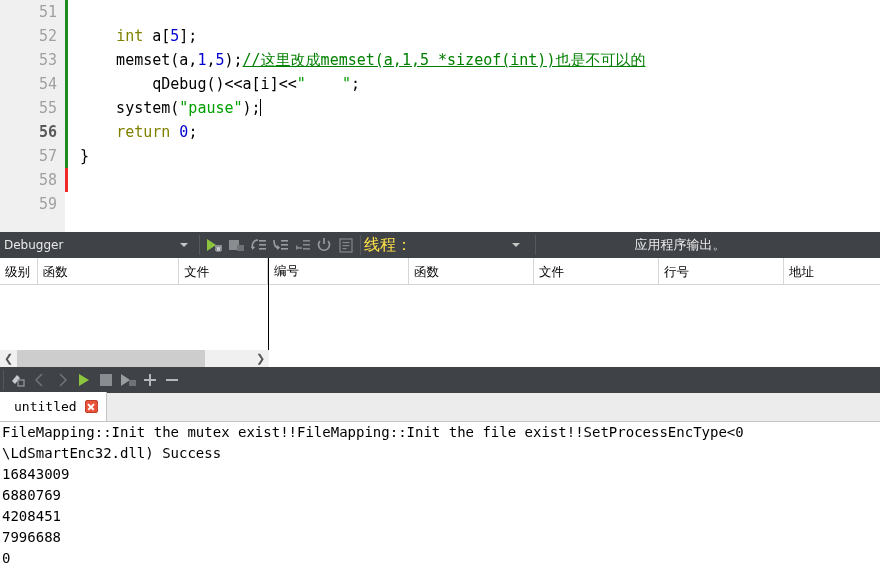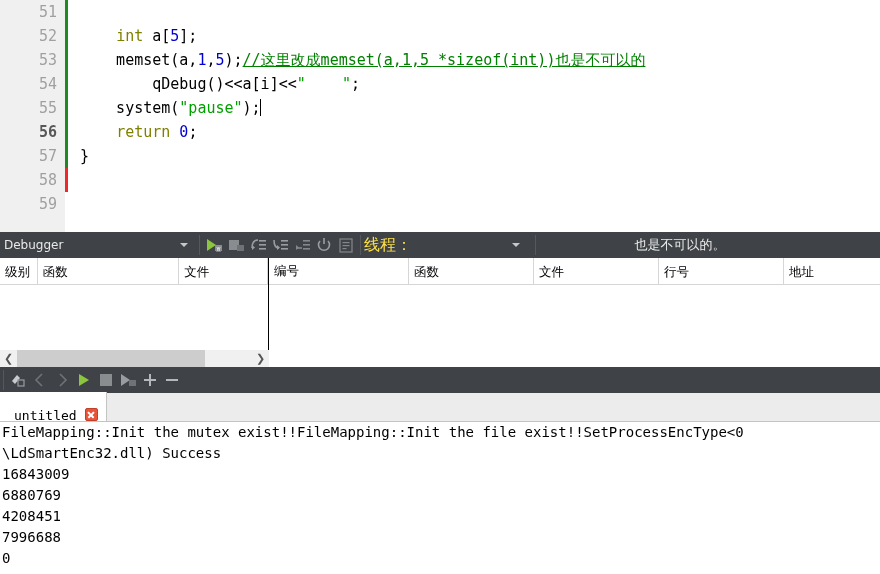--- a/index.html
+++ b/index.html
@@ -248,21 +248,22 @@
     background: #ececec;
     border-bottom: 1px solid #c4c4c4;
     display: flex;
     align-items: flex-end;
     box-sizing: border-box;
   }
   .tab {
     height: 29px;
     background: #ffffff;
     display: flex;
-    padding: 16px 8px 0 14px;
+    align-items: center;
+    padding: 0 8px 0 14px;
     box-sizing: border-box;
     font-family: "DejaVu Sans Mono", monospace;
     font-size: 13px;
     color: #000;
     border-right: 1px solid #c4c4c4;
   }
   .tab-close {
     width: 13px; height: 13px;
     margin-left: 8px;
     background: #e8533a;
@@ -392,21 +393,21 @@
       </svg>
   </div>
 
   <div class="vsep"></div>
   <span class="thread-label">线程：</span>
   <div class="thread-combo">
     <span class="arrow-down"></span>
   </div>
   <div class="vsep"></div>
 
-  <div class="dbg-status">也是不可以的。</div>
+  <div class="dbg-status">应用程序输出。</div>
 </div>
 
 <div class="dbg-views">
   <div class="view-left">
     <div class="hdr-row" id="issues-hdr">
         <div class="hdr-cell" style="width: 42px;">级别</div>
         <div class="hdr-cell" style="width: 160px;">函数</div>
         <div class="hdr-cell" style="width: 100px;">文件</div>
       </div>
     <div class="table-body"></div>

